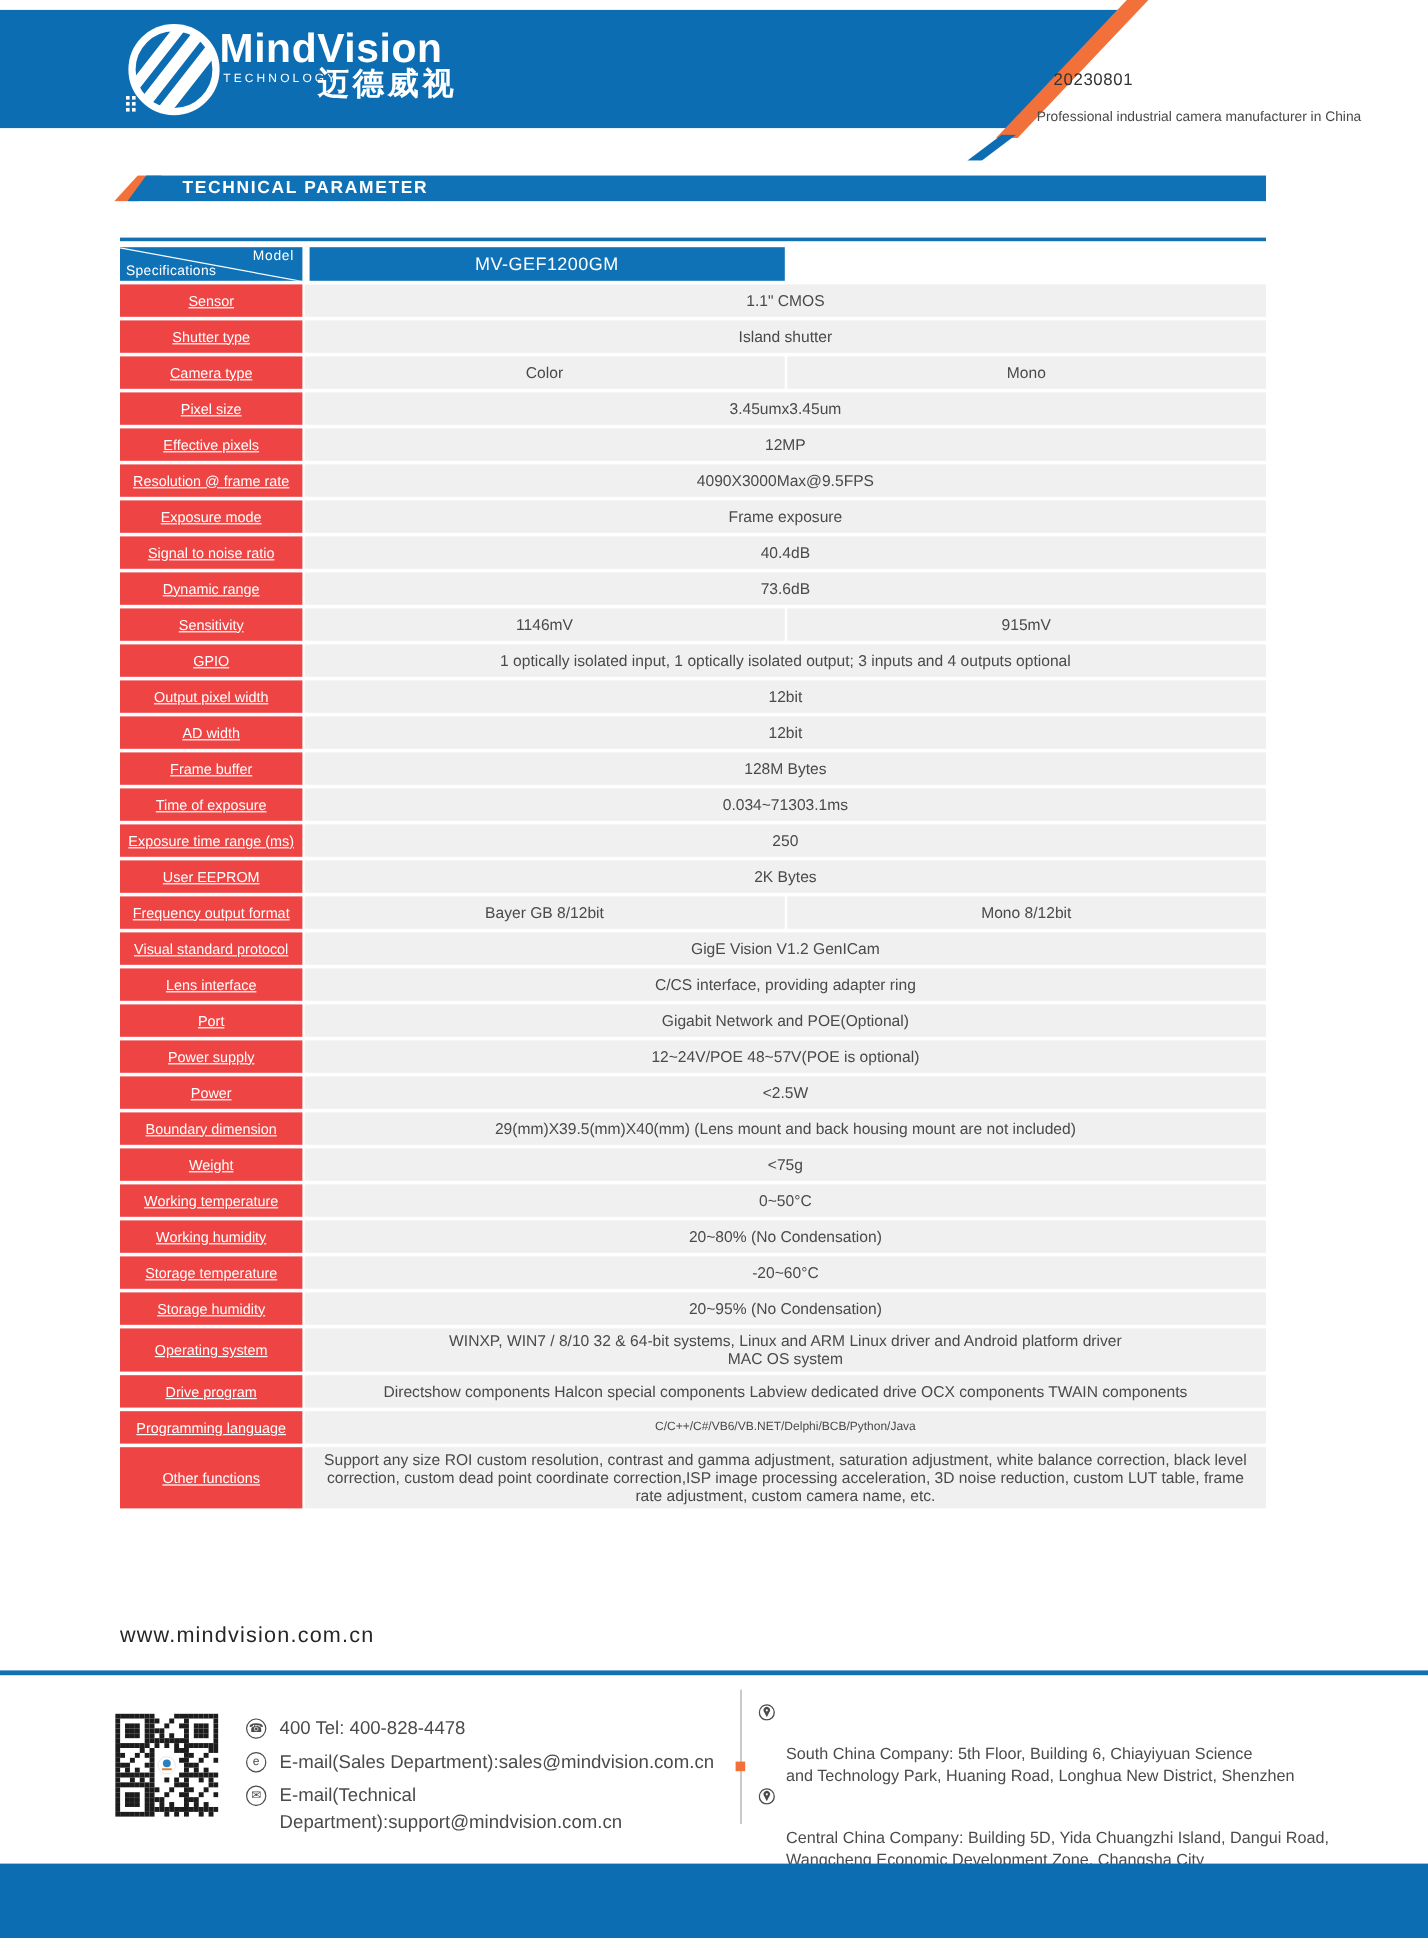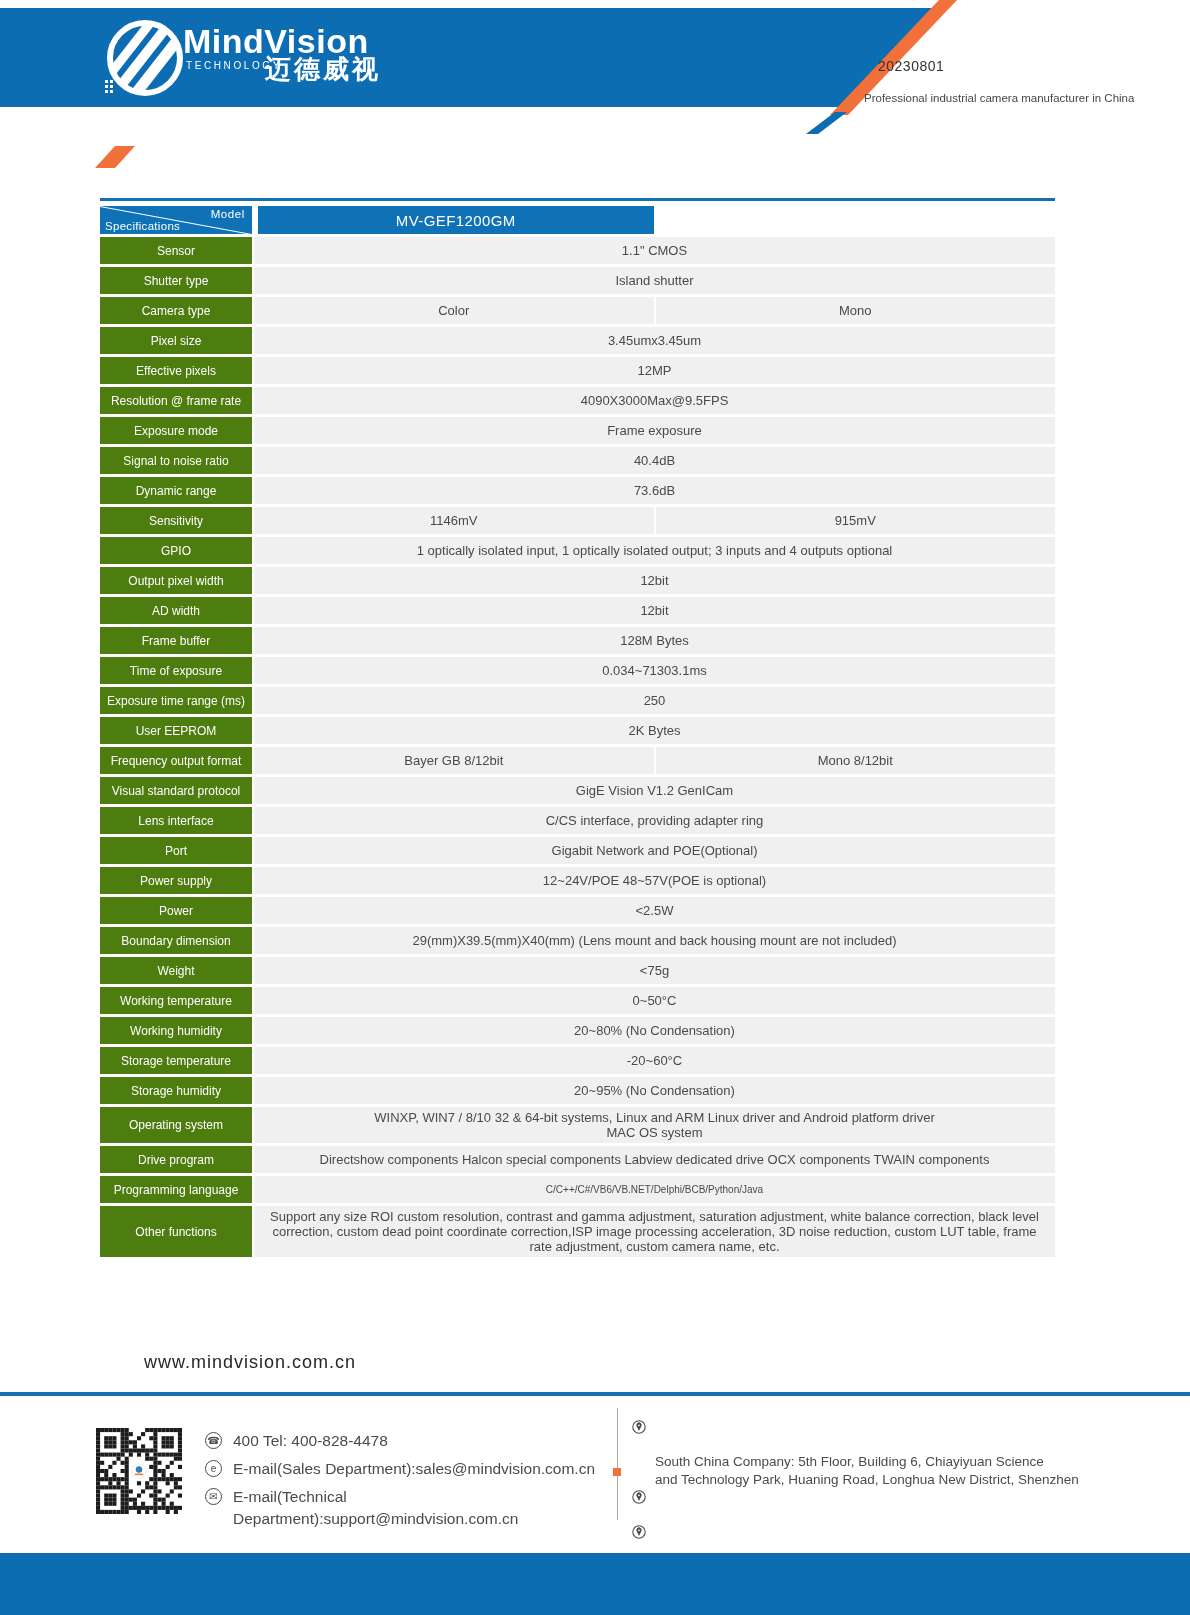--- a/index.html
+++ b/index.html
@@ -38,29 +38,29 @@
   .thead{display:grid;grid-template-columns:152px 1fr 1fr;column-gap:6px;height:28px;}
   .corner{position:relative;background:#0f72b7;overflow:hidden;}
   .corner .diag{position:absolute;left:0;top:0;width:156px;height:1.4px;background:#fff;
     transform-origin:0 0;transform:rotate(10.45deg);}
   .corner-model{position:absolute;right:7px;top:2px;color:#fff;font-size:11.5px;letter-spacing:0.6px;}
   .corner-spec{position:absolute;left:5px;bottom:2px;color:#fff;font-size:11.5px;letter-spacing:0.3px;}
   .thcell{background:#0f72b7;color:#fff;font-size:15px;display:flex;align-items:center;justify-content:center;letter-spacing:0.4px;}
   .trow{display:grid;column-gap:2px;margin-top:3px;}
   .trow.merged{grid-template-columns:152px 1fr;}
   .trow.split{grid-template-columns:152px 1fr 1fr;}
-  .tlabel{background:#4d7c0f;color:#fff;font-size:12px;display:flex;align-items:center;
-    justify-content:center;text-align:center;min-height:27px;padding:1px 2px;box-sizing:border-box;}
+  .tlabel{background:#ef4444;color:#fff;font-size:12px;display:flex;align-items:center;
+    justify-content:center;text-align:center;min-height:27px;padding:1px 2px;box-sizing:border-box;text-decoration:underline;}
   .tvalue{background:#f0f0f0;color:#4a4a4a;font-size:13px;display:flex;align-items:center;
     justify-content:center;text-align:center;min-height:27px;padding:3px 12px;box-sizing:border-box;
     white-space:pre-line;line-height:15px;}
   .tvalue.large{font-size:10px;}
 
   
-  .website{position:absolute;left:100px;top:1352px;color:#262626;font-size:18px;letter-spacing:1px;font-weight:500;margin-left:44px;}
+  .website{position:absolute;left:100px;top:1352px;color:#262626;font-size:18px;letter-spacing:1px;font-weight:500;}
   .footer-rule{position:absolute;left:0;top:1392px;width:1190px;height:3.5px;background:#1371b3;}
   .qr{position:absolute;left:96px;top:1428px;width:86px;height:86px;}
   .contacts{position:absolute;left:205px;top:1430px;width:400px;}
   .contact{position:relative;padding-left:28px;height:28px;color:#4b4b4b;font-size:15.5px;line-height:22px;}
   .cicon{position:absolute;left:0;top:2px;width:17px;height:17px;border:1.4px solid #4b4b4b;border-radius:50%;
     display:flex;align-items:center;justify-content:center;font-size:10px;color:#4b4b4b;box-sizing:border-box;}
   .footer-divider{position:absolute;left:617px;top:1408px;width:1px;height:112px;background:#a8a8a8;}
   .divider-accent{position:absolute;left:613px;top:1468px;width:8px;height:8px;background:#f2703a;}
   .addresses{position:absolute;left:632px;top:1418px;width:480px;color:#4b4b4b;font-size:13.5px;line-height:17.5px;}
   .address{position:relative;padding-left:23px;white-space:pre-line;margin-bottom:0px;}
@@ -100,20 +100,23 @@
     </svg>
     <span class="brand">MindVision</span>
     <span class="brand-sub">TECHNOLOGY</span>
     <span class="brand-cn">迈德威视</span>
   </div>
 
   <div class="release-date">20230801</div>
   <div class="tagline">Professional industrial camera manufacturer in China</div>
 
   <div class="section-accent"></div>
+  <div class="section-bar">
+    <span class="section-title">TECHNICAL PARAMETER</span>
+  </div>
 
   <div class="table-top-rule"></div>
 
   <div class="spec-table">
     <div class="thead">
       <div class="corner">
         <div class="diag"></div>
         <span class="corner-model">Model</span>
         <span class="corner-spec">Specifications</span>
       </div>
@@ -533,20 +536,22 @@
       </svg>
       <span>South China Company: 5th Floor, Building 6, Chiayiyuan Science
 and Technology Park, Huaning Road, Longhua New District, Shenzhen</span>
     </div>
     <div class="address">
       <svg class="pin" width="14" height="14" viewBox="0 0 14 14">
         <circle cx="7" cy="7" r="6.2" fill="none" stroke="#4b4b4b" stroke-width="1.1"></circle>
         <path d="M7 11 L4.9 6.8 A2.7 2.7 0 1 1 9.1 6.8 Z" fill="#4b4b4b"></path>
         <circle cx="7" cy="5.3" r="0.9" fill="#ffffff"></circle>
       </svg>
+      <span>Central China Company: Building 5D, Yida Chuangzhi Island, Dangui Road,
+Wangcheng Economic Development Zone, Changsha City</span>
     </div>
     <div class="address">
       <svg class="pin" width="14" height="14" viewBox="0 0 14 14">
         <circle cx="7" cy="7" r="6.2" fill="none" stroke="#4b4b4b" stroke-width="1.1"></circle>
         <path d="M7 11 L4.9 6.8 A2.7 2.7 0 1 1 9.1 6.8 Z" fill="#4b4b4b"></path>
         <circle cx="7" cy="5.3" r="0.9" fill="#ffffff"></circle>
       </svg>
       <span>East China Company: 9th Floor, Jizhi Business Plaza, Erquan East
 Road, Xishan District, Wuxi City, Jiangsu Province</span>
     </div>

